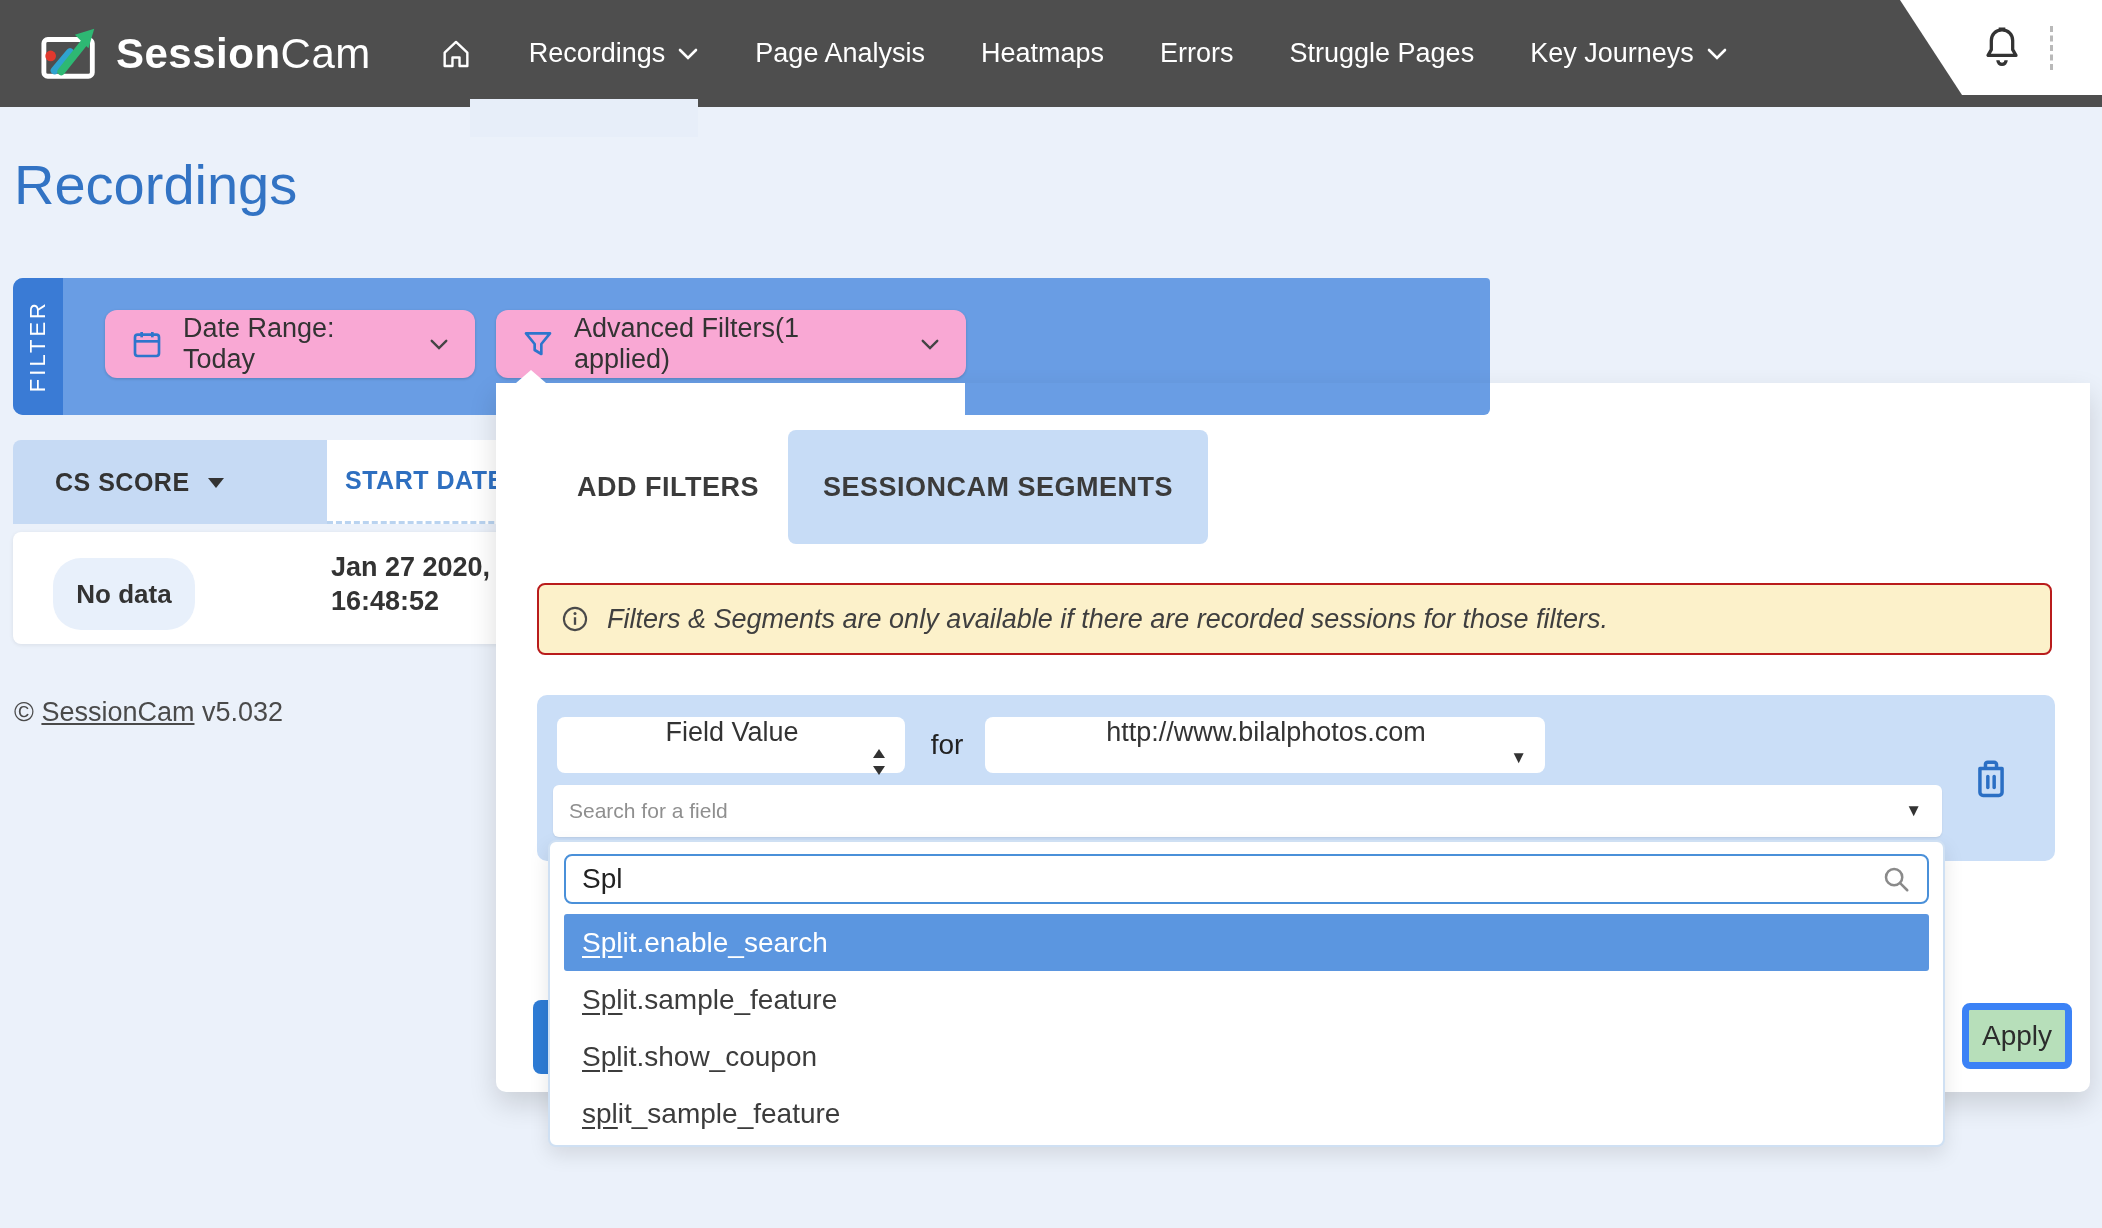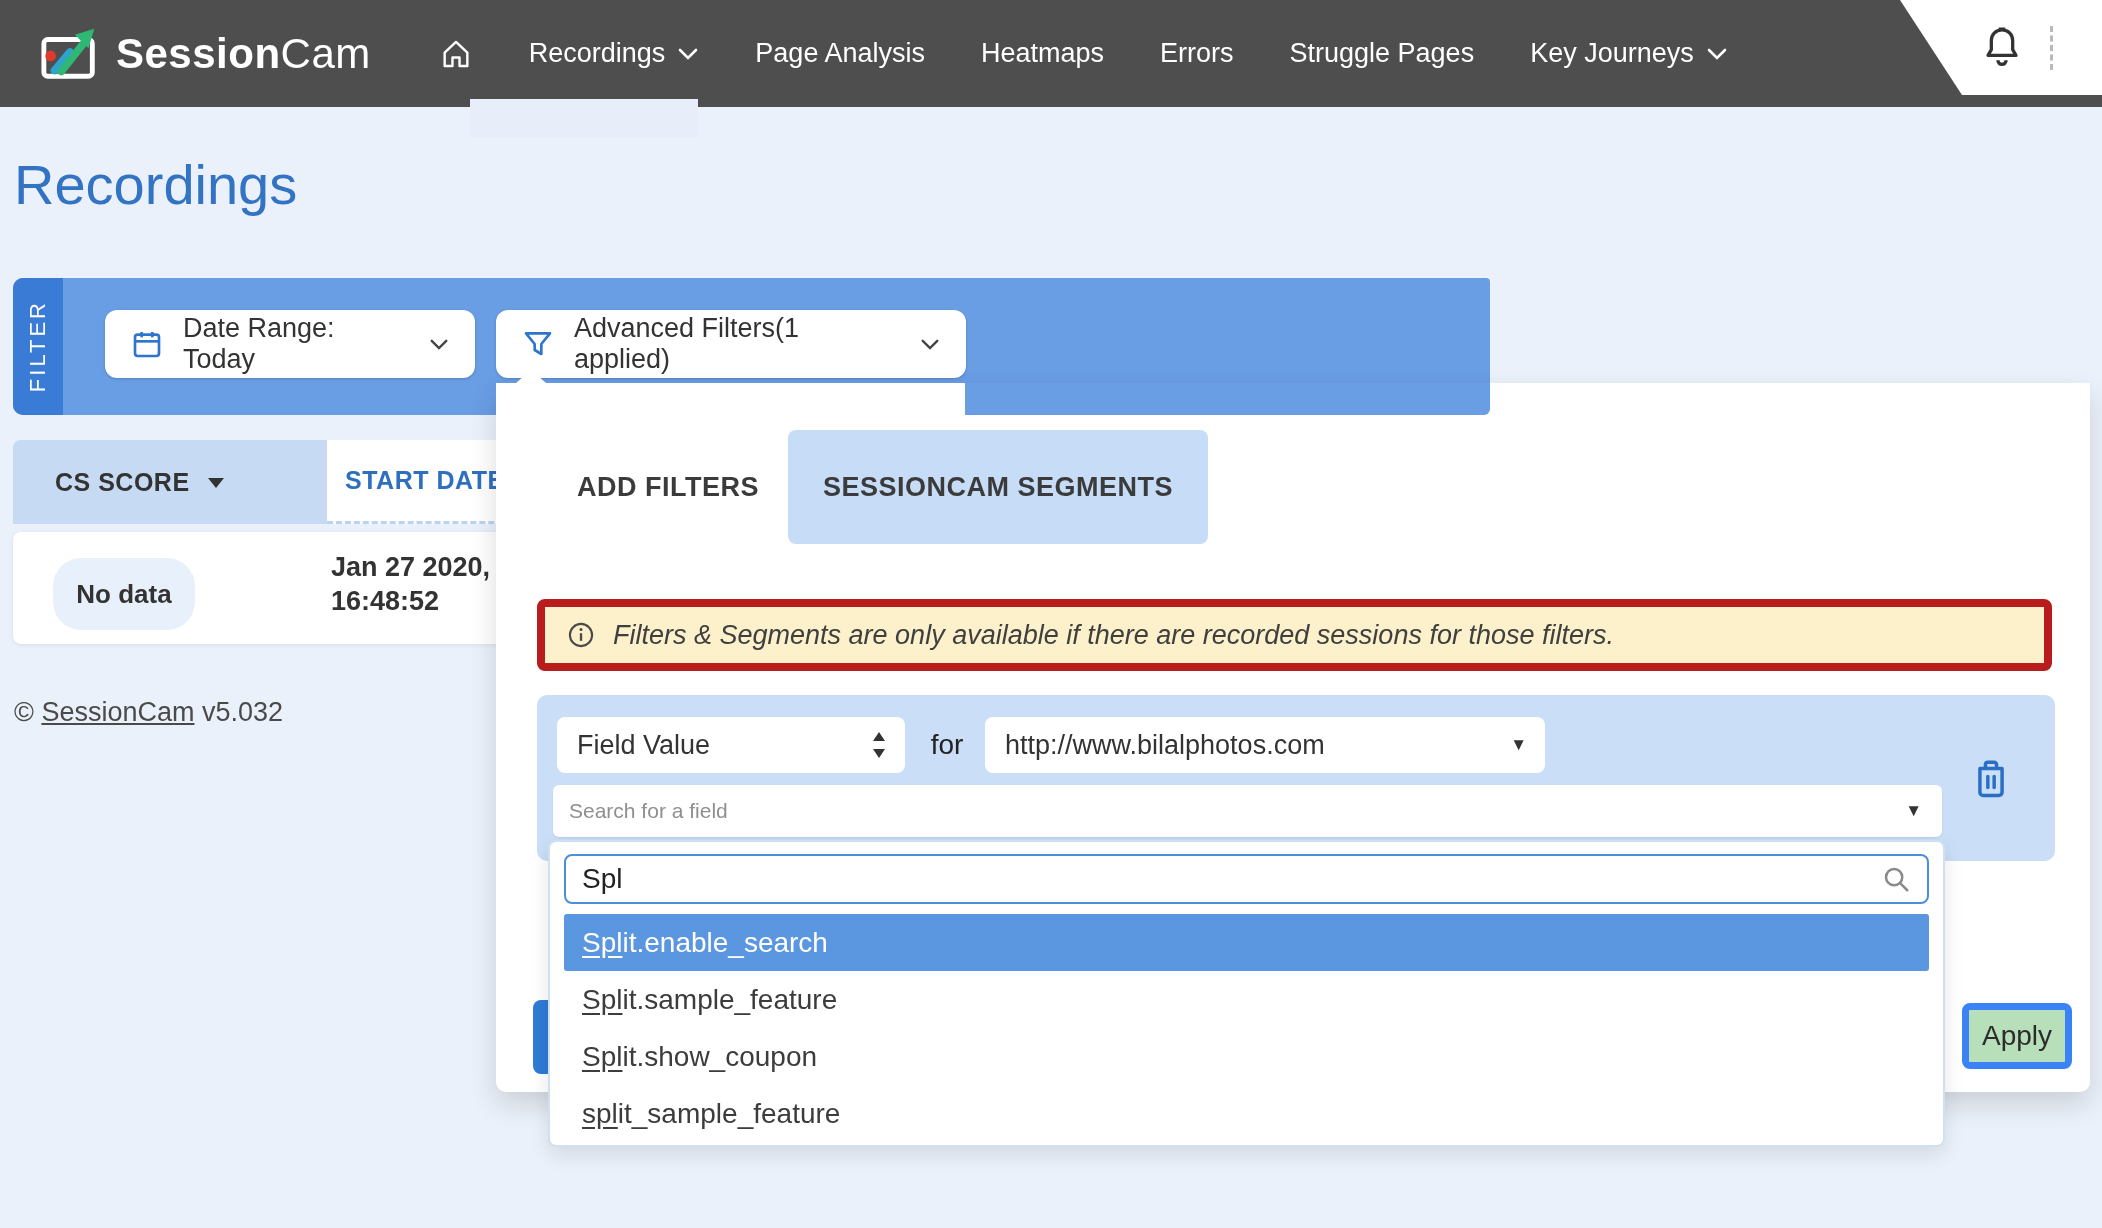--- a/index.html
+++ b/index.html
@@ -49,21 +49,21 @@
   }
   .filter-tab {
     position:absolute; left:0; top:0; width:50px; height:137px; background:#3a7bd5;
     border-radius:10px 0 0 10px; display:flex; align-items:center; justify-content:center;
   }
   .filter-tab span {
     color:#fff; font-size:22px; letter-spacing:3px; writing-mode:vertical-rl;
     transform:rotate(180deg);
   }
   .bar-btn {
-    position:absolute; top:32px; height:68px; background:#ffffff; border-radius:12px;
+    position:absolute; top:32px; height:68px; background:#f9a8d4; border-radius:12px;
     display:flex; align-items:center; box-shadow:0 1px 3px rgba(0,0,0,.18);
     cursor:pointer;
   }
   .bar-btn .lbl { font-size:27px; font-weight:500; color:#333; }
   .btn-date { left:92px; width:370px; padding:0 26px; gap:20px; }
   .btn-adv  { left:483px; width:470px; padding:0 26px; gap:20px; }
   .caret { margin-left:auto; }
   .search-group {
     position:absolute; left:972px; top:32px; width:462px; height:68px;
     background:#fff; border-radius:10px; display:flex; overflow:hidden;
@@ -123,32 +123,32 @@
   }
   .tabs { position:absolute; left:52px; top:47px; display:flex; align-items:flex-end; }
   .tab {
     height:114px; display:flex; align-items:center; justify-content:center;
     font-size:27px; font-weight:700; color:#3b3b3b; letter-spacing:.5px;
     cursor:pointer; border-radius:8px;
   }
   .tab-plain { width:240px; }
   .tab-active { width:420px; background:#c7dcf6; }
   .banner {
-    position:absolute; left:41px; top:216px; width:1515px; height:72px;
-    background:#fcf1ca; border:8px solid #b91c1c; border-radius:8px;
+    position:absolute; left:41px; top:200px; width:1515px; height:72px;
+    background:#fcf1ca; border:2px solid #b91c1c; border-radius:8px;
     display:flex; align-items:center; padding-left:22px; gap:18px;
   }
   .banner .txt { font-size:27px; font-style:italic; color:#3f3f3f; }
   .filter-group {
     position:absolute; left:41px; top:312px; width:1518px; height:166px;
     background:#cadef7; border-radius:10px;
   }
   .select {
     position:absolute; top:22px; height:56px; background:#fff; border-radius:8px;
-    display:flex; align-items:center; padding:0 18px 0 20px; cursor:pointer;
+    display:flex; align-items:center; padding:0 18px 0 20px; cursor:pointer;flex-direction:column;
   }
   .select .lbl { font-size:27px; color:#333; }
   .sel-field { left:20px; width:348px; }
   .sel-site  { left:448px; width:560px; }
   .sel-arrow { margin-left:auto; }
   .for-lbl {
     position:absolute; left:382px; top:22px; height:56px; width:56px;
     display:flex; align-items:center; justify-content:center;
     font-size:28px; font-weight:500; color:#222;
   }

